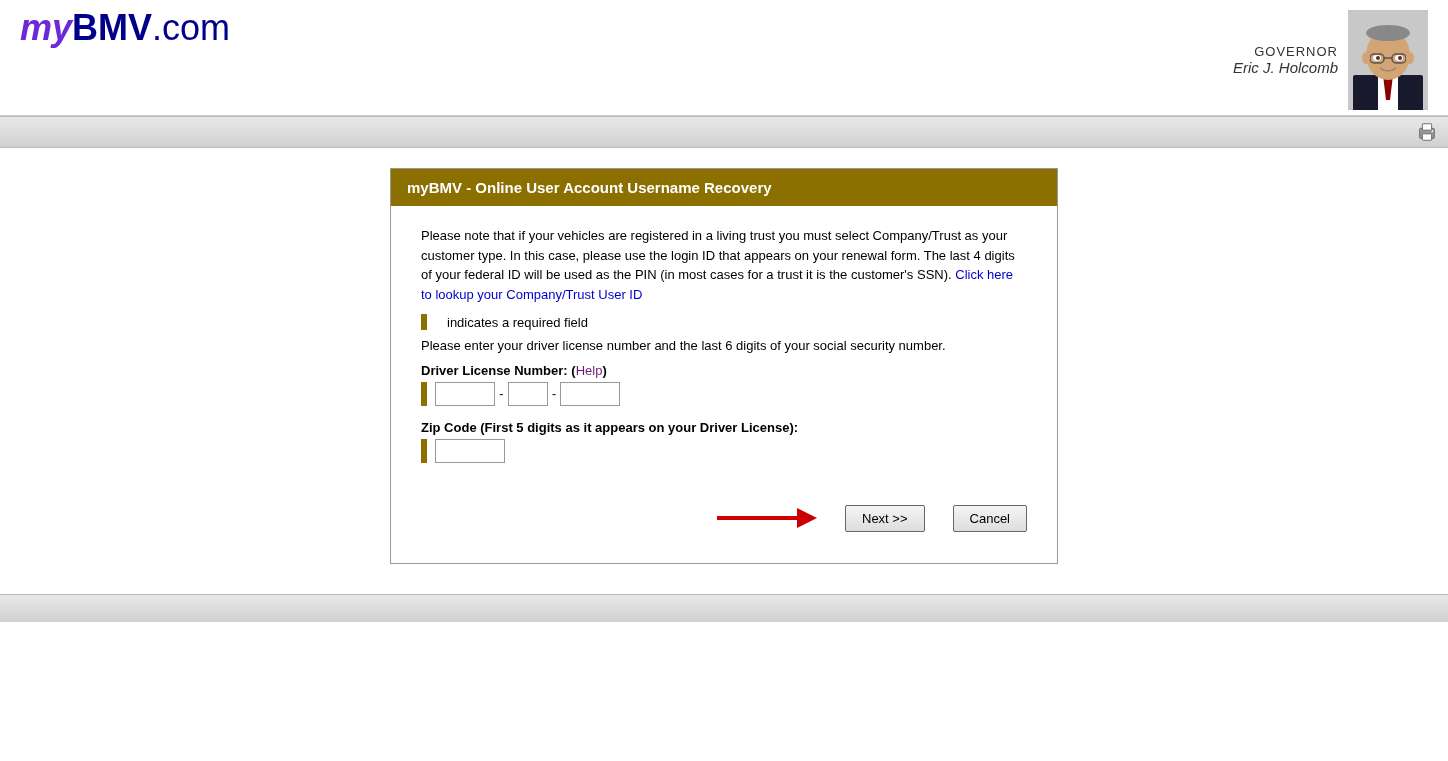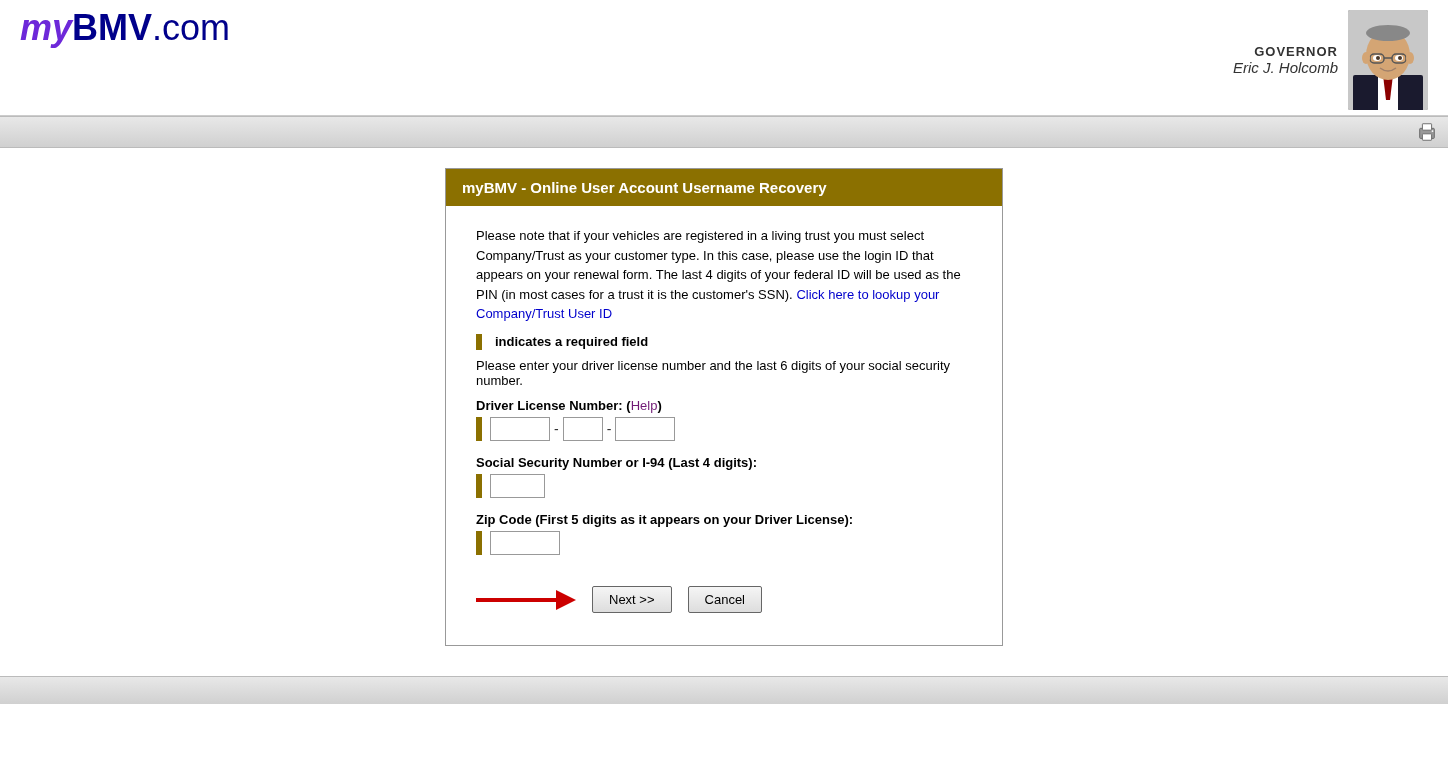--- a/index.html
+++ b/index.html
@@ -16,21 +16,21 @@
     #logo-my { color: #6d28d9; font-size: 36px; font-weight: bold; font-style: italic; margin-top: 32px; }
     #logo-bmv { color: #00008b; font-size: 36px; font-weight: bold; }
     #logo-com { color: #00008b; font-size: 36px; }
     .logo-text { line-height: 1; }
     .governor-section {
       display: flex;
       align-items: center;
       gap: 10px;
     }
     .governor-info { text-align: right; }
-    .governor-label { font-size: 13px; font-weight: bold; color: #333; letter-spacing: 1px; }
+    .governor-label { font-size: 13px; font-weight: normal; color: #333; letter-spacing: 1px; }
     .governor-name { font-size: 15px; font-style: italic; color: #333; }
     .governor-photo {
       width: 80px;
       height: 100px;
       background: #888;
       border-radius: 2px;
       overflow: hidden;
       position: relative;
     }
     
@@ -52,21 +52,21 @@
       cursor: pointer;
     }
 
     
     #main {
       display: flex;
       justify-content: center;
       padding: 20px;
     }
     #form-container {
-      width: 558px;
+      width: 668px;
       border: 1px solid #999;
     }
     #form-header {
       background: #8b7000;
       color: #fff;
       padding: 10px 16px;
       font-size: 15px;
       font-weight: bold;
     }
     #form-body {
@@ -101,23 +101,23 @@
     }
     .info-link {
       color: #0000cc;
       text-decoration: none;
     }
 
     
     .required-note {
       display: flex;
       align-items: center;
-      gap: 13px;
+      gap: 20px;
       margin-bottom: 8px;
-      font-weight: bold;
+      font-weight: normal;
       font-size: 13px;
     }
     .gold-bar {
       display: inline-block;
       width: 6px;
       height: 16px;
       background: #8b7000;
     }
 
     .field-instruction {
@@ -166,23 +166,23 @@
       font-size: 13px;
       height: 24px;
     }
 
     .separator { font-size: 14px; color: #333; }
 
     
     .action-row {
       display: flex;
       align-items: center;
-      justify-content: flex-start;
-      gap: 16px;
-      margin-top: 30px;
+      justify-content: flex-end;
+      gap: 28px;
+      margin-top: 40px;
     }
     
 
     .next-btn, .cancel-btn {
       padding: 5px 16px;
       font-size: 13px;
       border: 1px solid #666;
       background: linear-gradient(to bottom, #f5f5f5, #ddd);
       cursor: pointer;
       border-radius: 2px;
@@ -275,27 +275,20 @@
         <div class="input-row">
           <span class="required-mark"></span>
           <input type="text" class="dl-input-1" style="">
           <span class="separator">-</span>
           <input type="text" class="dl-input-2" style="">
           <span class="separator">-</span>
           <input type="text" class="dl-input-3" style="">
         </div>
       </div>
 
-      <div class="field-group">
-        <div class="field-label">Social Security Number or I-94 (Last 4 digits):</div>
-        <div class="input-row">
-          <span class="required-mark"></span>
-          <input type="text" class="ssn-input" style="">
-        </div>
-      </div>
 
       <div class="field-group">
         <div class="field-label">Zip Code (First 5 digits as it appears on your Driver License):</div>
         <div class="input-row">
           <span class="required-mark"></span>
           <input type="text" class="zip-input" style="">
         </div>
       </div>
 
       <div class="action-row">

